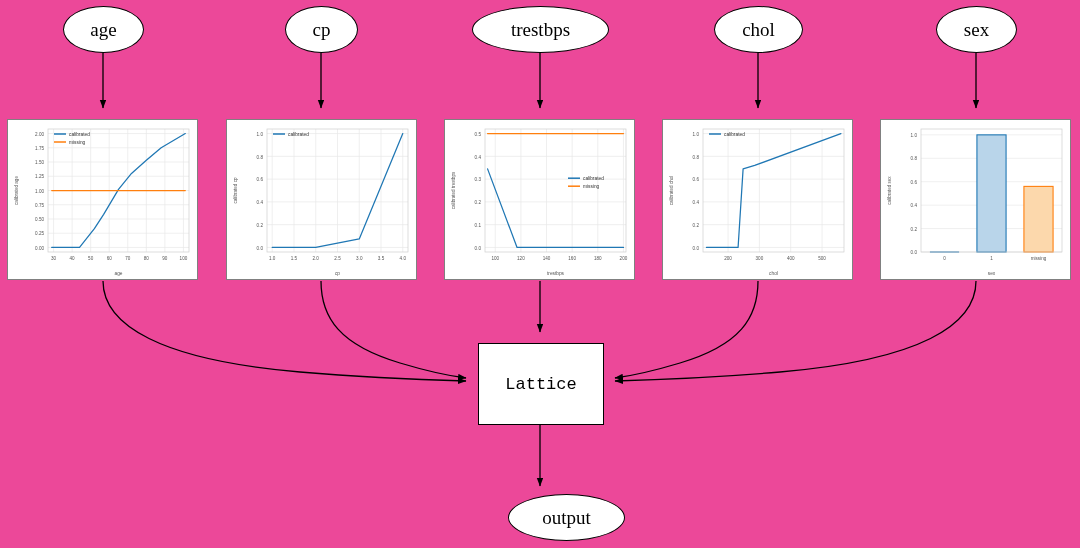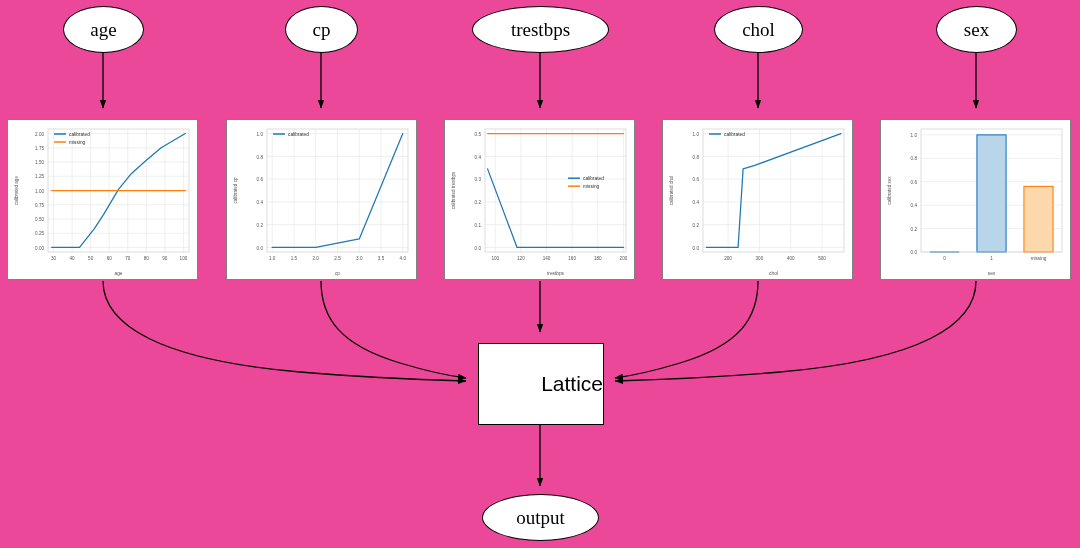--- a/index.html
+++ b/index.html
@@ -38,25 +38,25 @@
     font-size: 19px;
     color: #000000;
     box-sizing: border-box;
   }
 
   
   .box-node {
     position: absolute;
     display: flex;
     align-items: center;
-    justify-content: flex-end;
+    justify-content: center;
     border: 1.3px solid #000000;
     background: #ffffff;
-    font-family: Liberation Sans, sans-serif;
-    font-size: 21px;
+    font-family: Liberation Mono, monospace;
+    font-size: 17px;
     color: #000000;
     box-sizing: border-box;
   }
 
   
   .panel {
     position: absolute;
     box-sizing: border-box;
     border: 1.4px solid #808080;
     background: #ffffff;
@@ -133,21 +133,21 @@
   </div>
 
   <div class="ellipse-node" style="left:936px; top:6px; width:81px; height:47px;">
     <span>sex</span>
   </div>
 
   <div class="box-node" style="left:478px; top:343px; width:126px; height:82px;">
     <span>Lattice</span>
   </div>
 
-  <div class="ellipse-node" style="left:482px; top:494px; width:117px; height:47px;">
+  <div class="ellipse-node" style="left:508px; top:494px; width:117px; height:47px;">
     <span>output</span>
   </div>
 
   <div class="panel" style="left:7px; top:119px; width:191px; height:161px;">
     <div class="panel-inner" id="plot-age">
         <svg width="189" height="159" viewBox="0 0 189 159" class="plot-svg">
           <rect x="40" y="9" width="141" height="123" fill="#ffffff"></rect>
           <line x1="40" y1="127.44444444444444" x2="181" y2="127.44444444444444" stroke="#e8e8e8" stroke-width="0.7"></line>
           <line x1="40" y1="113.20833333333334" x2="181" y2="113.20833333333334" stroke="#e8e8e8" stroke-width="0.7"></line>
           <line x1="40" y1="98.97222222222223" x2="181" y2="98.97222222222223" stroke="#e8e8e8" stroke-width="0.7"></line>

